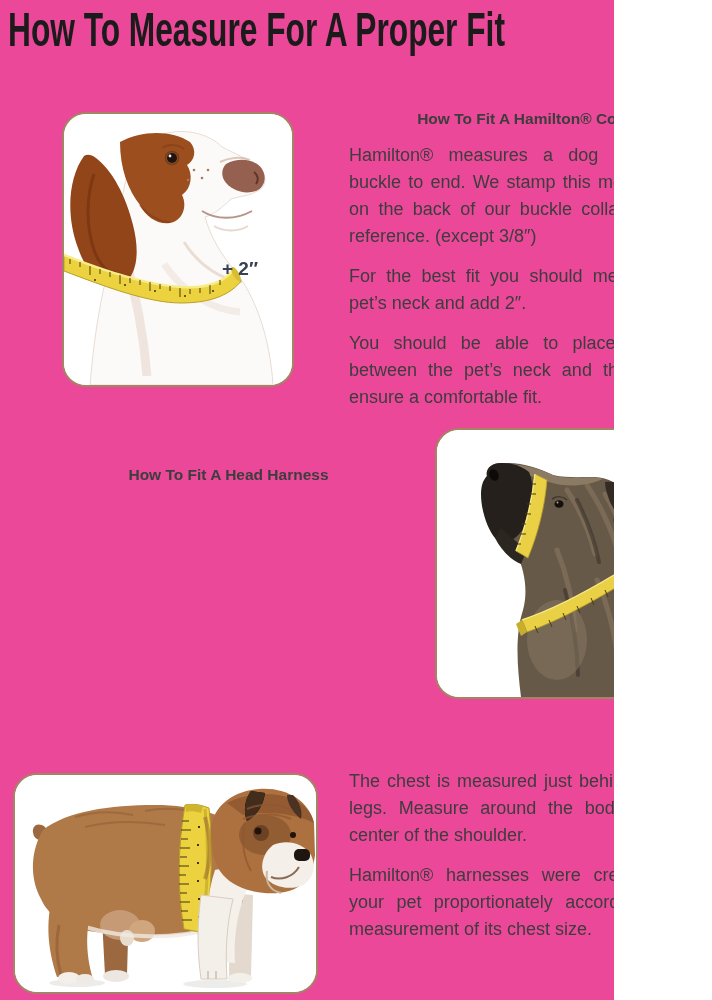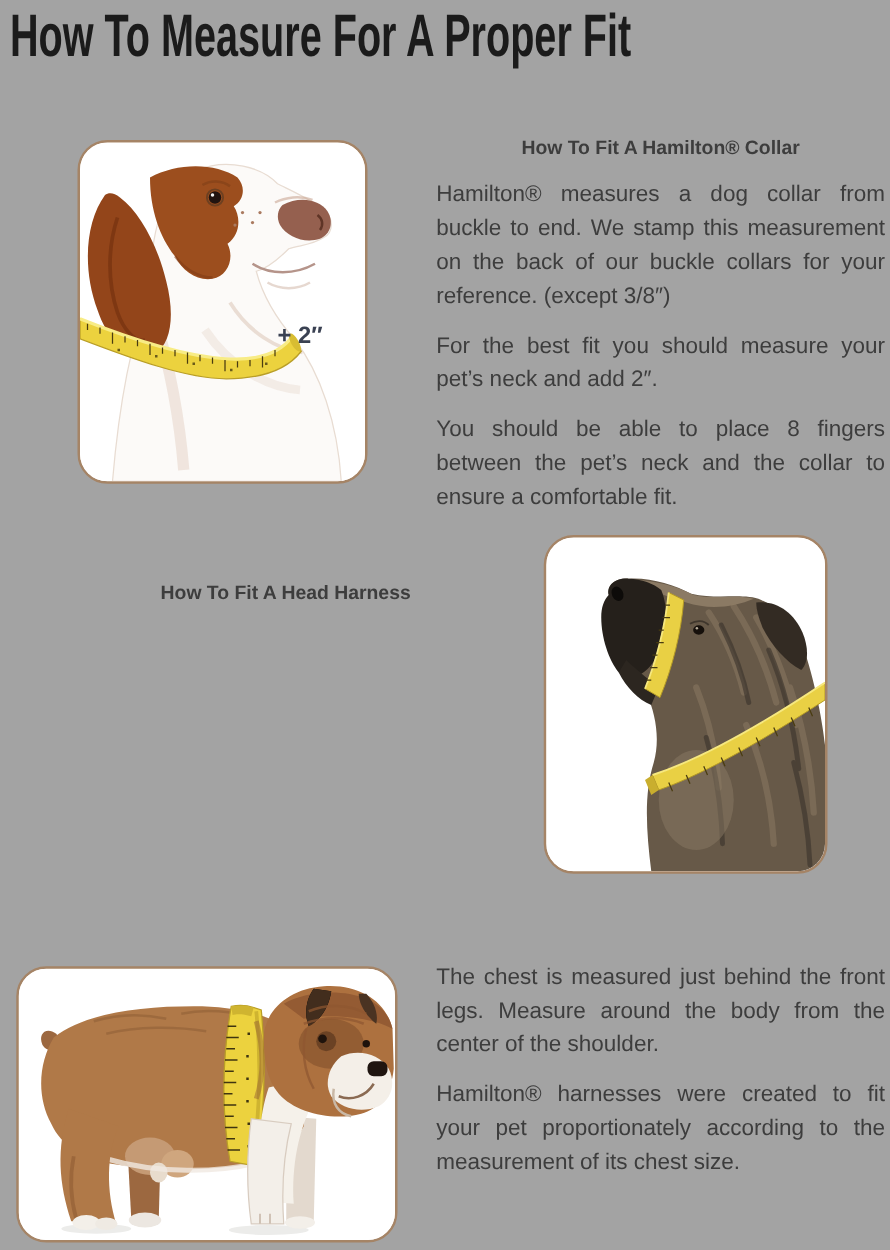--- a/index.html
+++ b/index.html
@@ -1,17 +1,17 @@
 <!DOCTYPE html>
 <html><head>
 <meta charset="utf-8">
 <style>
   html,body { margin:0; padding:0; background:#ffffff; }
   .page {
-    position:relative; width:712px; height:1000px; background:#a3a3a3;
+    position:relative; width:614px; height:1000px; background:#ec4899;
     font-family:"Liberation Sans", sans-serif; overflow:hidden;
   }
   .title {
     position:absolute; left:8px; top:2px; margin:0;
     font-size:48px; font-weight:700; color:#1b1b1b;
     transform:scaleX(0.66); transform-origin:left top;
     white-space:nowrap; letter-spacing:0;
   }
   .frame {
     position:absolute; background:#ffffff;

